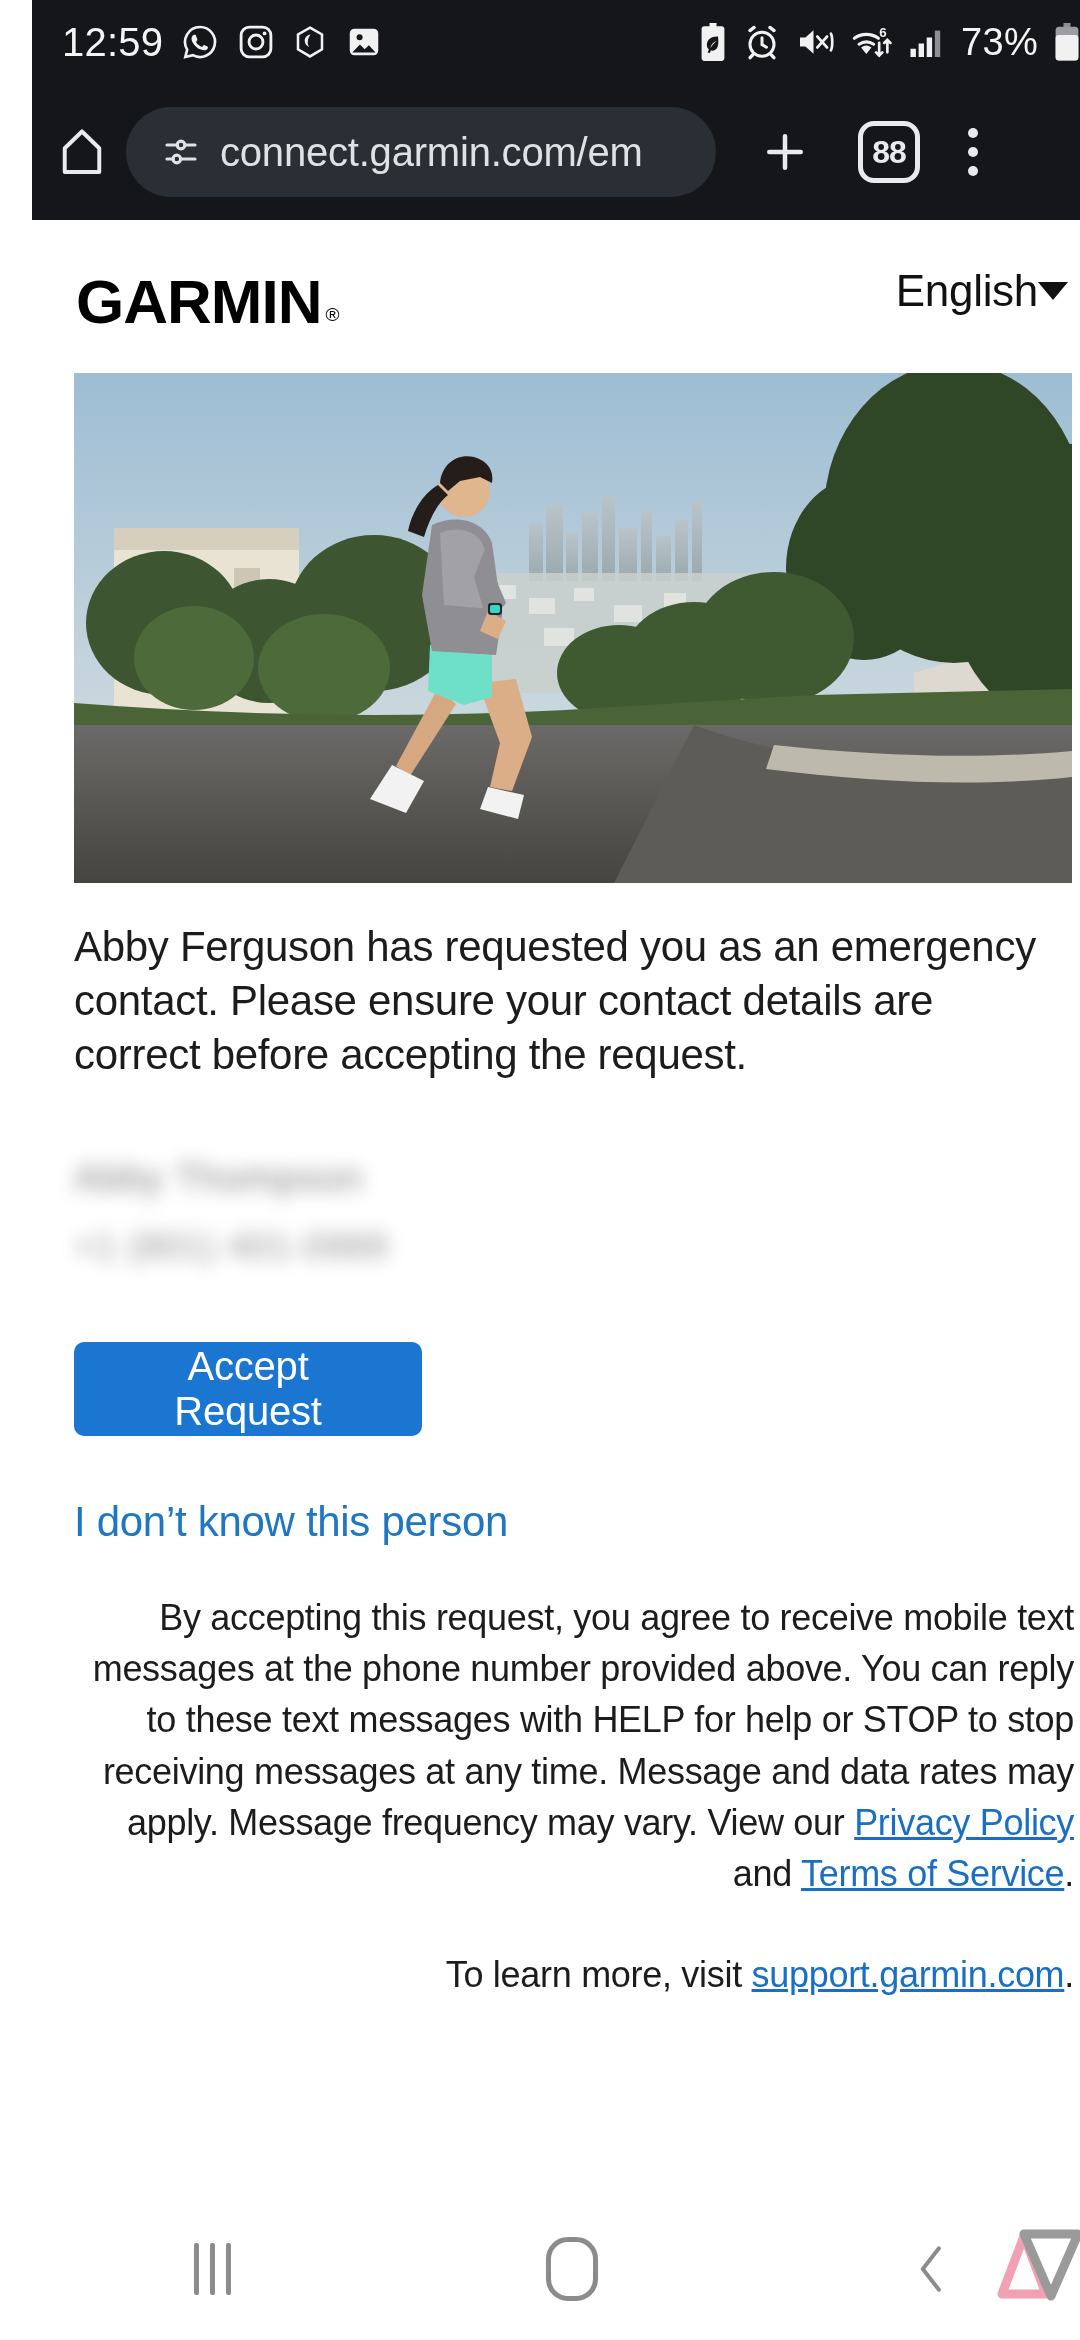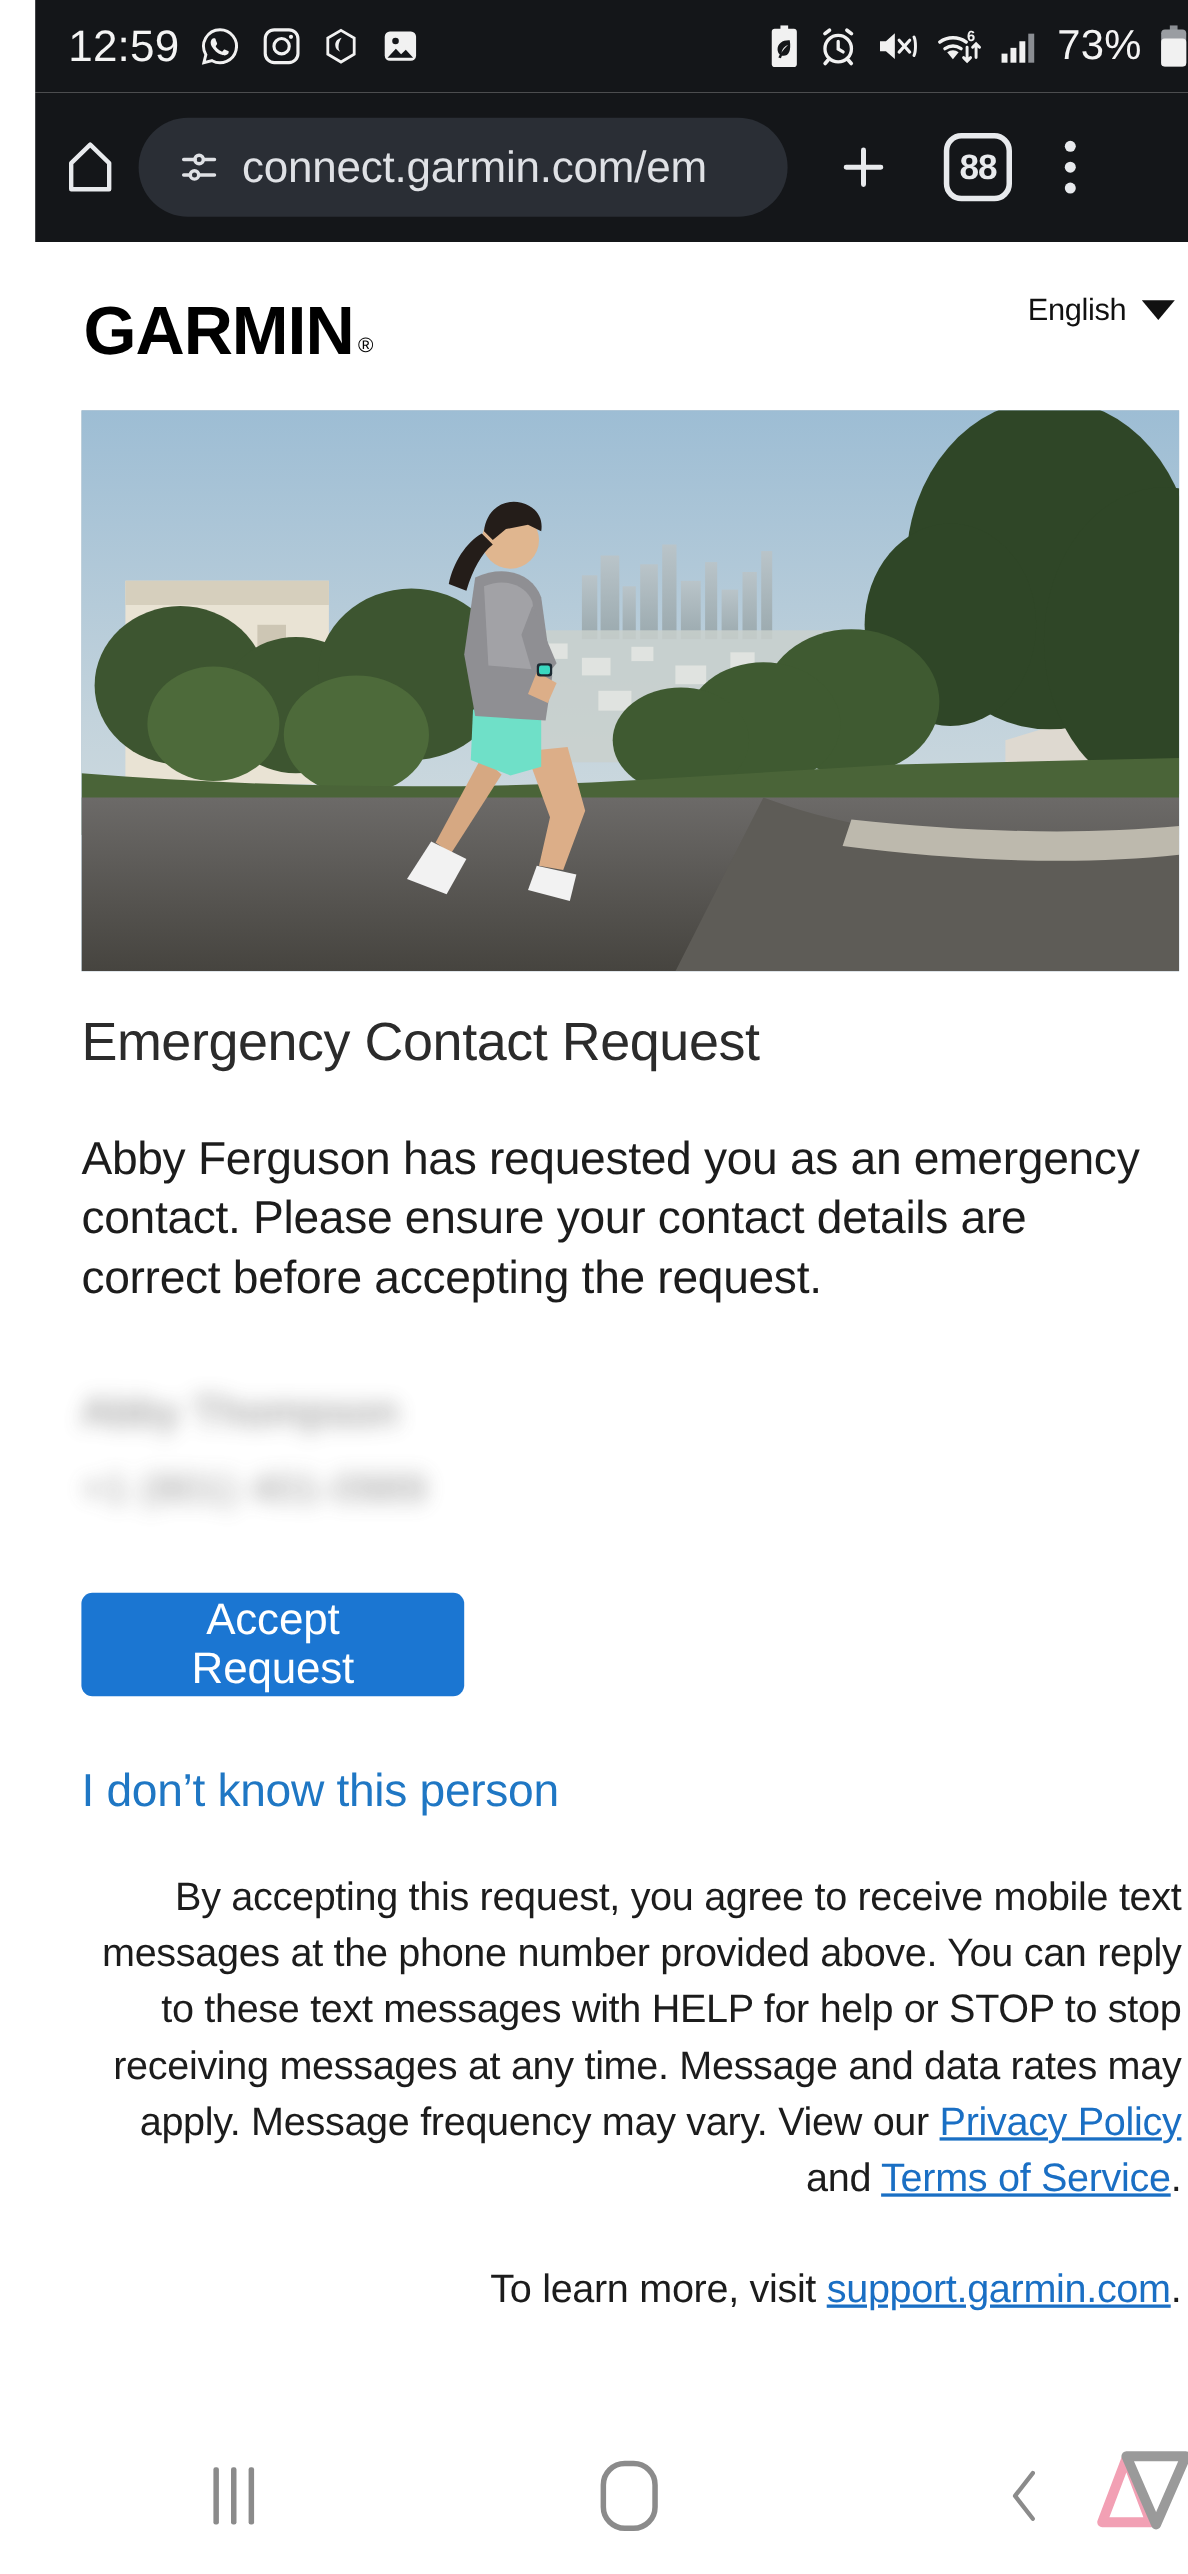--- a/index.html
+++ b/index.html
@@ -55,22 +55,22 @@
     display:flex; align-items:flex-start; justify-content:space-between;
     padding:46px 44px 0 44px;
   }
   .garmin-logo{
     font-family:"Liberation Sans", sans-serif;
     font-size:62px; font-weight:700; letter-spacing:-1px;
     color:#000; transform:scaleX(1.0); display:flex; align-items:baseline;
   }
   .garmin-logo .reg{ font-size:19px; font-weight:400; margin-left:4px; position:relative; top:-2px;}
   .lang{
-    display:flex; align-items:center; gap:14px;
-    font-size:28px; color:#111; letter-spacing:-0.3px;
+    display:flex; align-items:center; 
+    font-size:44px; color:#111; letter-spacing:-0.3px;
   }
   .caret{ width:0;height:0;border-left:15px solid transparent;border-right:15px solid transparent;border-top:18px solid #111; }
 
   
   .hero{
     position:absolute; left:42px; top:153px; width:998px; height:510px;
     overflow:hidden; background:#9fb6c6;
   }
   .hero svg{ display:block; width:100%; height:100%; }
 
@@ -346,21 +346,20 @@
           <rect x="416" y="232" width="10" height="8" rx="2" fill="#3ad8c0"></rect>
 
           <circle cx="390" cy="118" r="26" fill="#e0b68f"></circle>
           <path fill="#241d19" d="M366 110c2-20 18-30 34-26 14 4 20 14 18 26l-12-6-20 4-12 10z"></path>
           <path fill="#241d19" d="M364 112c-14 8-26 26-30 46l16 6c6-20 14-34 24-42z"></path>
         </g>
       </svg>
     </div>
 
     <div class="body-wrap">
-      <div class="h1">Emergency Contact Request</div>
       <div class="para">Abby Ferguson has requested you as an emergency contact. Please ensure your contact details are correct before accepting the request.</div>
 
       <div class="blurblock">
         <div class="bname">Abby Thompson</div>
         <div class="bphone">+1 (801) 401-0989</div>
       </div>
 
       <div><button class="btn btn-accept">Accept Request</button></div>
 
       <a class="softlink">I don’t know this person</a>

